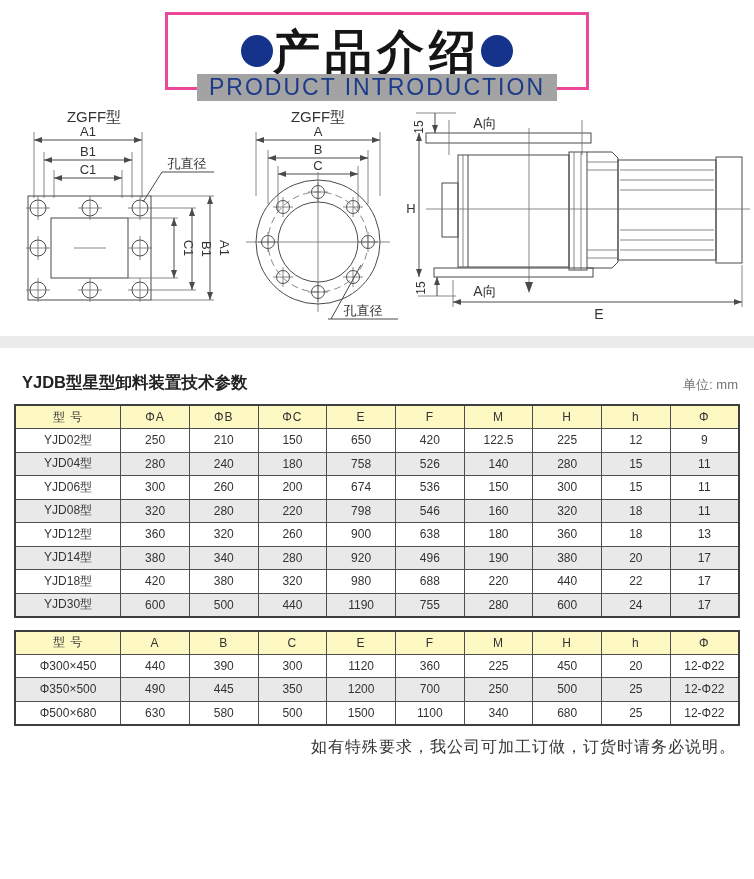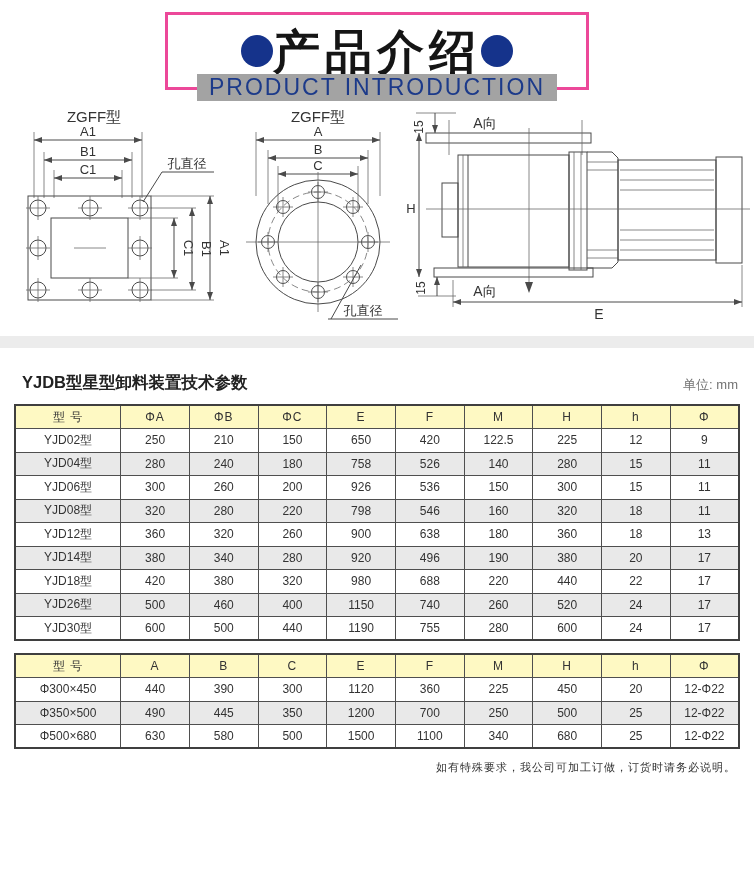--- a/index.html
+++ b/index.html
@@ -35,21 +35,21 @@
   
   .tbl-wrap{ margin:0 14px; }
   table{ width:100%; border-collapse:collapse; table-layout:fixed; border:2px solid #3f3f3f; }
   th,td{ border:1px solid #4f4f4f; height:23.5px; font-size:12px; font-weight:normal;
     text-align:center; vertical-align:middle; color:#333; padding:0; }
   thead th{ background:#fef9c3; letter-spacing:1px; }
   tbody tr:nth-child(even) td{ background:#e9e9e9; }
   col.model{ width:14.6%; }
   #table2{ margin-top:12px; }
 
-  .note{ text-align:right; padding:11px 18px 0 0; font-size:11px; color:#333; letter-spacing:1px; }
+  .note{ text-align:right; padding:11px 18px 0 0; font-size:16px; color:#333; letter-spacing:1px; }
 </style>
 </head>
 <body>
 
 <div class="title-box">
   <span class="dot"></span>
   <span class="title-cn">产品介绍</span>
   <span class="dot"></span>
   <div class="title-en-row">
     <span class="title-en">PRODUCT INTRODUCTION</span>
@@ -293,21 +293,21 @@
           <td>140</td>
           <td>280</td>
           <td>15</td>
           <td>11</td>
         </tr>
         <tr>
           <td>YJD06型</td>
           <td>300</td>
           <td>260</td>
           <td>200</td>
-          <td>926</td>
+          <td>674</td>
           <td>536</td>
           <td>150</td>
           <td>300</td>
           <td>15</td>
           <td>11</td>
         </tr>
         <tr>
           <td>YJD08型</td>
           <td>320</td>
           <td>280</td>
@@ -349,32 +349,20 @@
           <td>380</td>
           <td>320</td>
           <td>980</td>
           <td>688</td>
           <td>220</td>
           <td>440</td>
           <td>22</td>
           <td>17</td>
         </tr>
         <tr>
-          <td>YJD26型</td>
-          <td>500</td>
-          <td>460</td>
-          <td>400</td>
-          <td>1150</td>
-          <td>740</td>
-          <td>260</td>
-          <td>520</td>
-          <td>24</td>
-          <td>17</td>
-        </tr>
-        <tr>
           <td>YJD30型</td>
           <td>600</td>
           <td>500</td>
           <td>440</td>
           <td>1190</td>
           <td>755</td>
           <td>280</td>
           <td>600</td>
           <td>24</td>
           <td>17</td>

